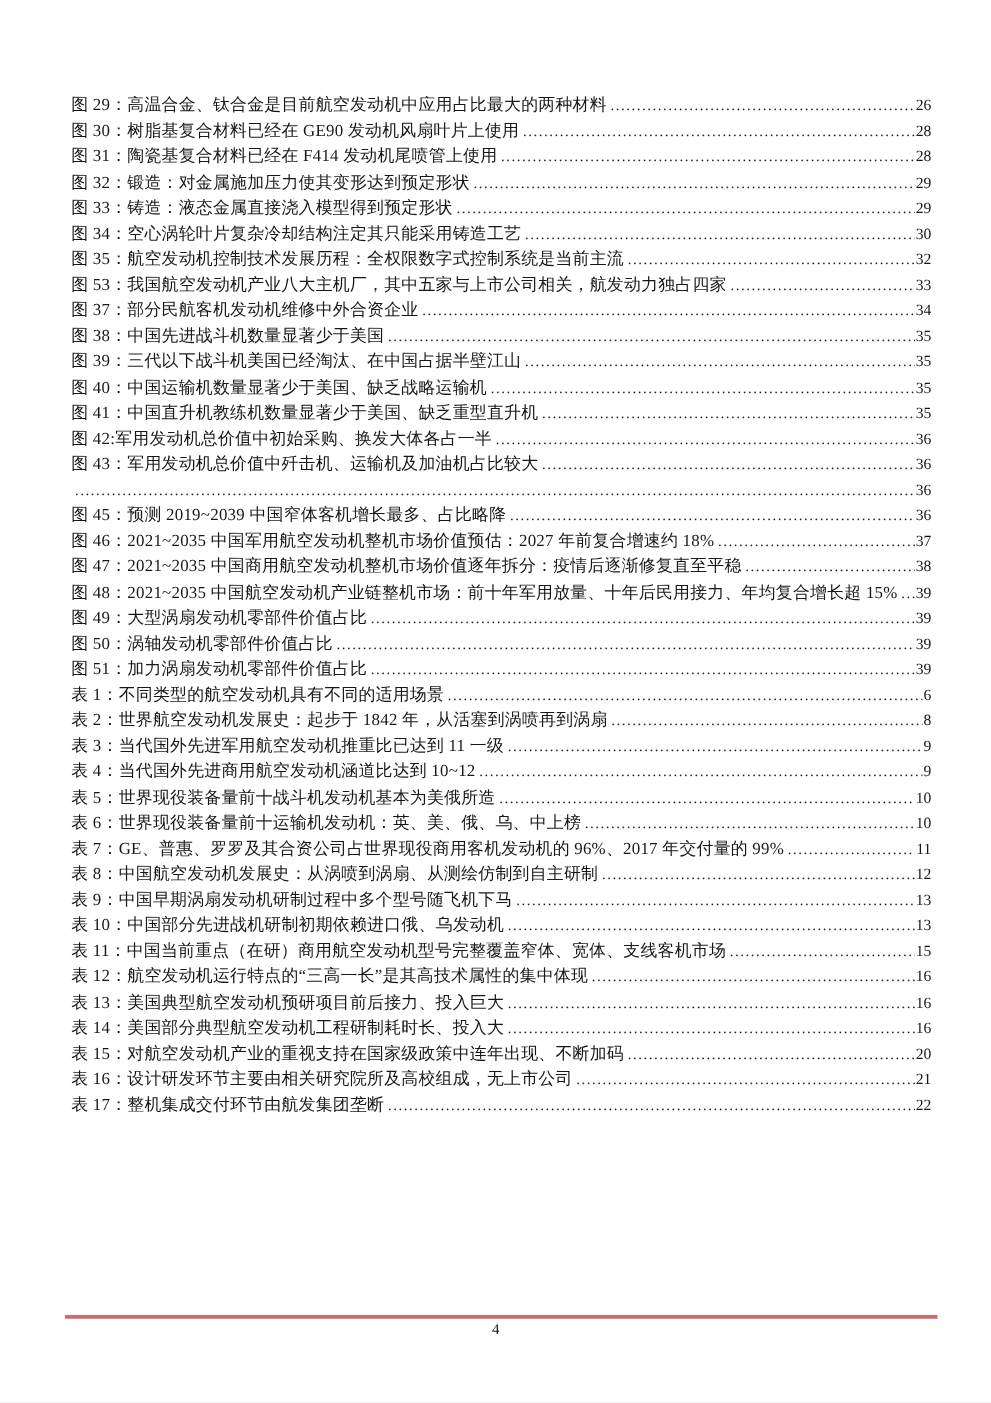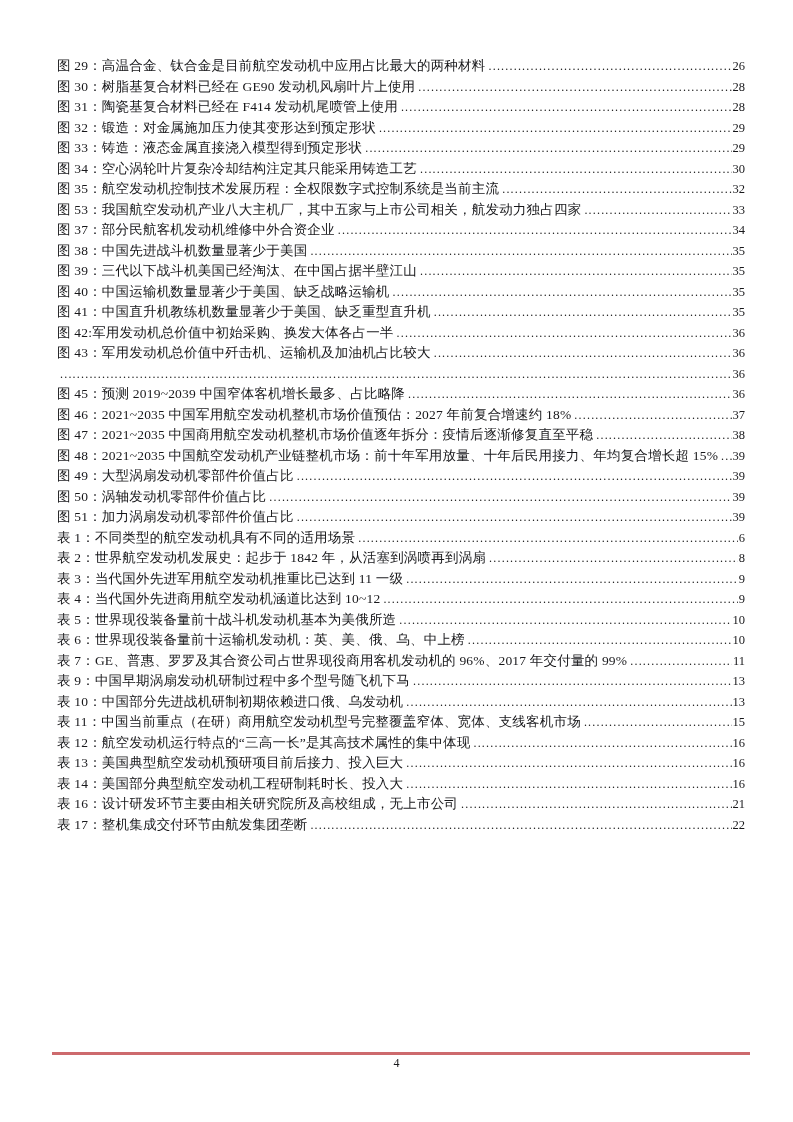--- a/index.html
+++ b/index.html
@@ -13,21 +13,21 @@
     color: #17171a;
     overflow: hidden;
   }
   .content {
     position: absolute;
     left: 57px;
     right: 48px;
     top: 0;
   }
   .toc-list { display: block; }
-  .toc-list.figures { margin-top: 56px; }
+  .toc-list.figures { margin-top: 74px; }
   .toc-list.tables  { }
   .toc-row {
     display: flex;
     align-items: baseline;
     height: 20.5px;
     font-size: 13.5px;
     line-height: 20.5px;
     white-space: nowrap;
   }
   .toc-row .lbl { flex: 0 0 auto; letter-spacing: 0.2px; }
@@ -249,20 +249,25 @@
           <span class="leader"></span>
           <span class="pg">10</span>
         </div>
 
         <div class="toc-row">
           <span class="lbl">表 7：GE、普惠、罗罗及其合资公司占世界现役商用客机发动机的 96%、2017 年交付量的 99%</span>
           <span class="leader"></span>
           <span class="pg">11</span>
         </div>
 
+        <div class="toc-row">
+          <span class="lbl">表 8：中国航空发动机发展史：从涡喷到涡扇、从测绘仿制到自主研制</span>
+          <span class="leader"></span>
+          <span class="pg">12</span>
+        </div>
 
         <div class="toc-row">
           <span class="lbl">表 9：中国早期涡扇发动机研制过程中多个型号随飞机下马</span>
           <span class="leader"></span>
           <span class="pg">13</span>
         </div>
 
         <div class="toc-row">
           <span class="lbl">表 10：中国部分先进战机研制初期依赖进口俄、乌发动机</span>
           <span class="leader"></span>
@@ -286,20 +291,25 @@
           <span class="leader"></span>
           <span class="pg">16</span>
         </div>
 
         <div class="toc-row">
           <span class="lbl">表 14：美国部分典型航空发动机工程研制耗时长、投入大</span>
           <span class="leader"></span>
           <span class="pg">16</span>
         </div>
 
+        <div class="toc-row">
+          <span class="lbl">表 15：对航空发动机产业的重视支持在国家级政策中连年出现、不断加码</span>
+          <span class="leader"></span>
+          <span class="pg">20</span>
+        </div>
 
         <div class="toc-row">
           <span class="lbl">表 16：设计研发环节主要由相关研究院所及高校组成，无上市公司</span>
           <span class="leader"></span>
           <span class="pg">21</span>
         </div>
 
         <div class="toc-row">
           <span class="lbl">表 17：整机集成交付环节由航发集团垄断</span>
           <span class="leader"></span>

